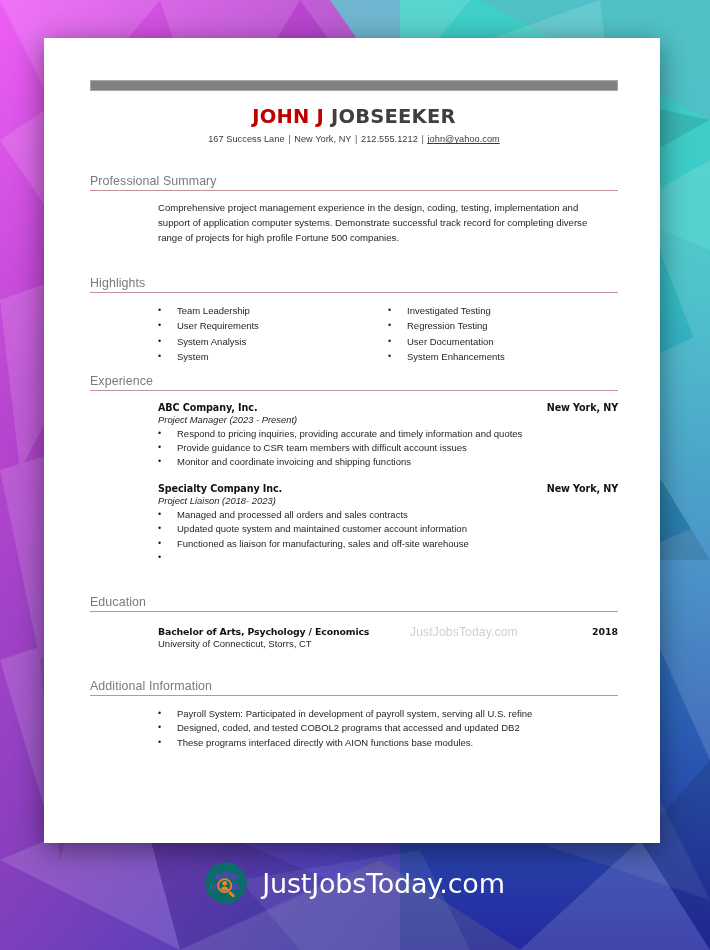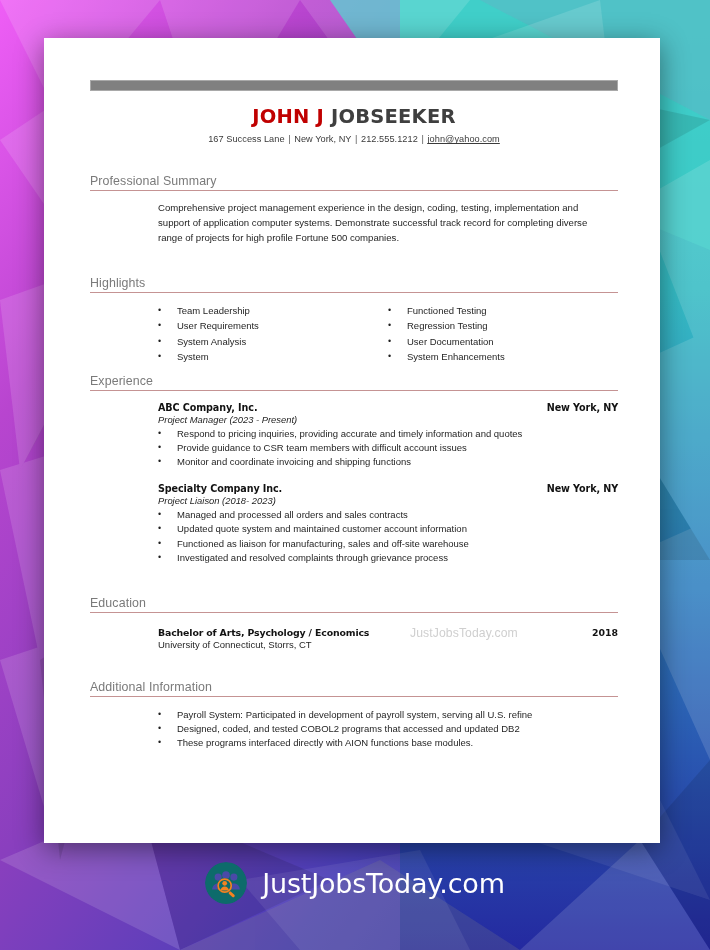--- a/index.html
+++ b/index.html
@@ -330,21 +330,21 @@
           <span>System Analysis</span>
         </div>
         <div class="hl-item">
           <span class="hl-bullet">•</span>
           <span>System</span>
         </div>
       </div>
       <div class="hl-col">
         <div class="hl-item">
           <span class="hl-bullet">•</span>
-          <span>Functioned Testing</span>
+          <span>Investigated Testing</span>
         </div>
         <div class="hl-item">
           <span class="hl-bullet">•</span>
           <span>Regression Testing</span>
         </div>
         <div class="hl-item">
           <span class="hl-bullet">•</span>
           <span>User Documentation</span>
         </div>
         <div class="hl-item">
@@ -392,21 +392,20 @@
         <div class="exp-li">
           <span class="b">•</span>
           <span>Updated quote system and maintained customer account information</span>
         </div>
         <div class="exp-li">
           <span class="b">•</span>
           <span>Functioned as liaison for manufacturing, sales and off-site warehouse</span>
         </div>
         <div class="exp-li">
           <span class="b">•</span>
-          <span>Investigated and resolved complaints through grievance process</span>
         </div>
       </div>
     </div>
 
     <div class="section-head">Education</div>
     <div class="edu-row">
       <div class="edu-degree">Bachelor of Arts, Psychology / Economics</div>
       <div class="edu-school">University of Connecticut, Storrs, CT</div>
       <div class="edu-watermark">JustJobsToday.com</div>
       <div class="edu-year">2018</div>

